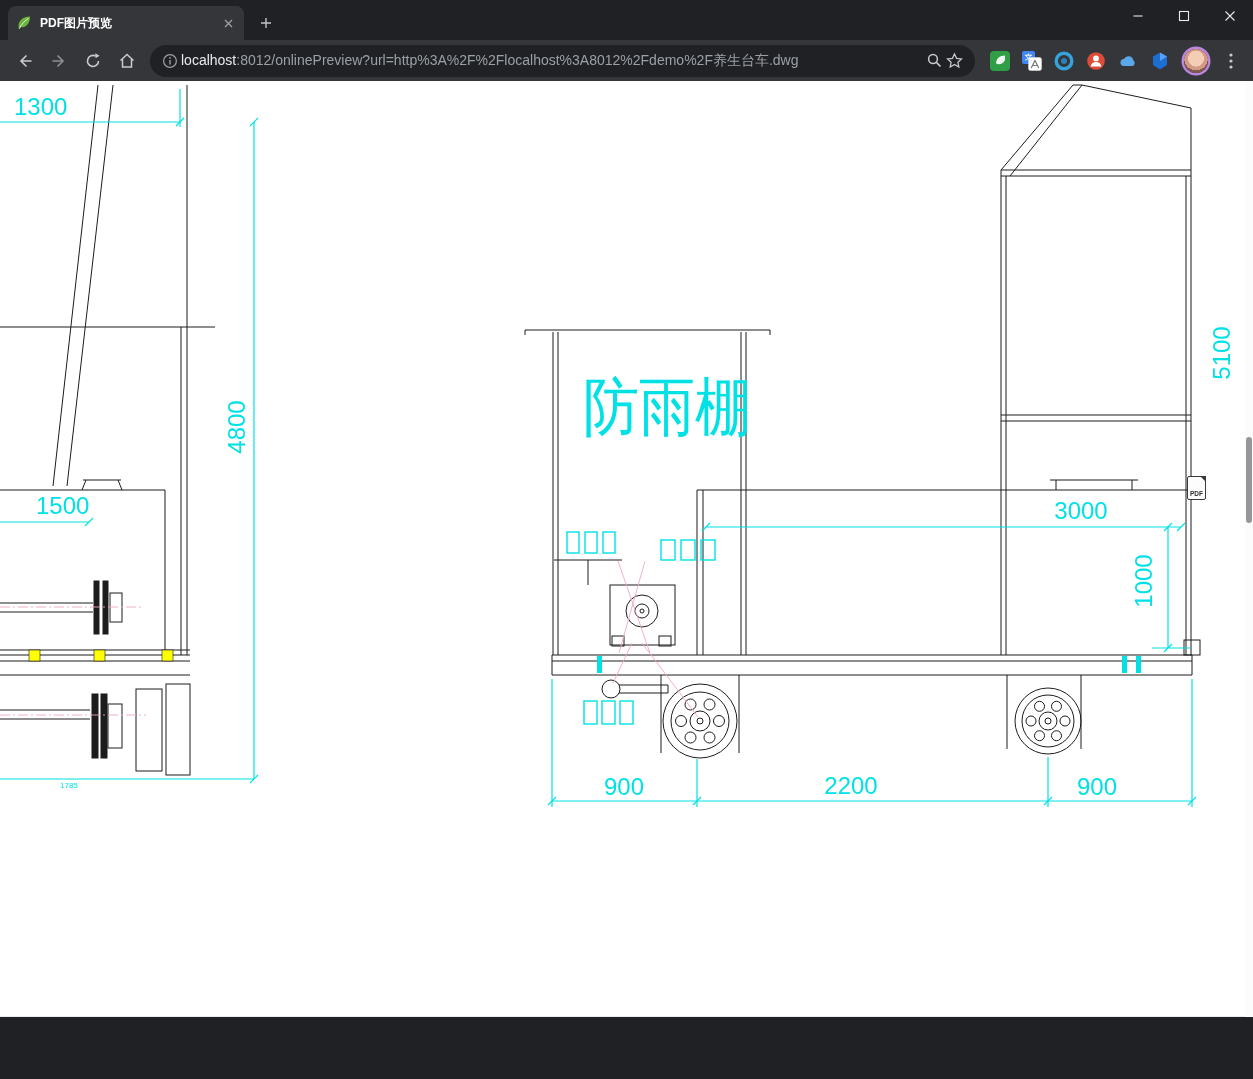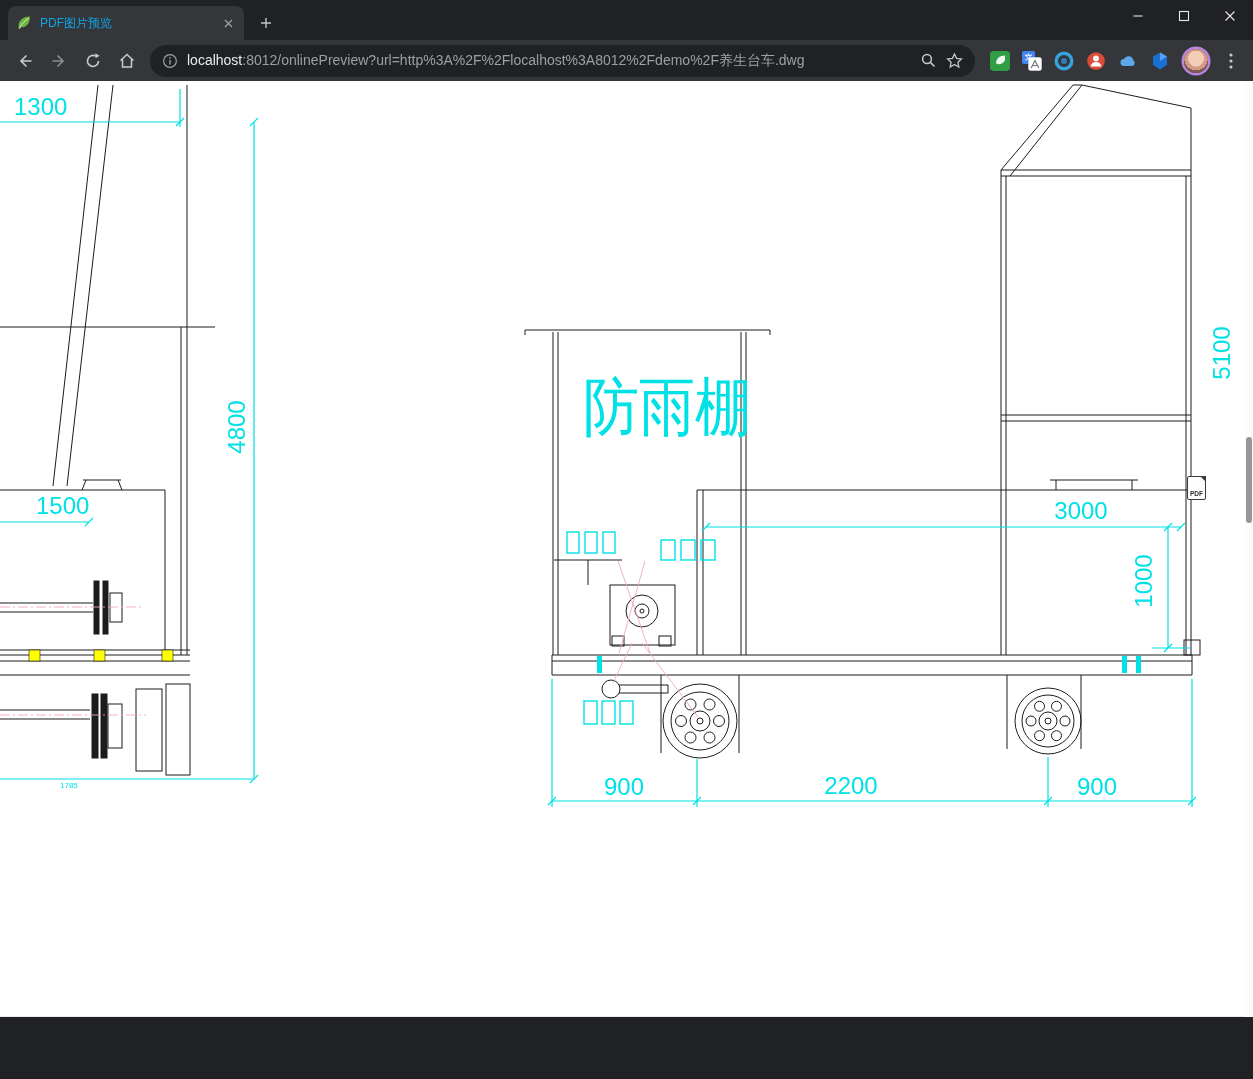--- a/index.html
+++ b/index.html
@@ -2,30 +2,30 @@
 <html><head>
 <meta charset="utf-8">
 <style>
   * { box-sizing: border-box; margin: 0; padding: 0; }
   html,body { width:1253px; height:1079px; overflow:hidden; }
   body { font-family:"Liberation Sans", sans-serif; background:#202124; }
 
   
   .titlebar { height:40px; background:#202124; display:flex; align-items:flex-end; padding-left:8px; position:relative; }
   .tab { width:236px; height:34px; background:#35363a; border-radius:8px 8px 0 0; display:flex; align-items:center; padding:0 8px; gap:8px; }
-  .tab-title { flex:1; font-size:12px; color:#0ea5e9; white-space:nowrap; overflow:hidden; }
+  .tab-title { flex:1; font-size:12px; color:#ffffff; white-space:nowrap; overflow:hidden;font-weight:bold; }
   .tab-close { width:16px; height:16px; display:flex; align-items:center; justify-content:center; border-radius:50%; }
   .new-tab { width:28px; height:28px; margin:0 0 3px 8px; display:flex; align-items:center; justify-content:center; border-radius:50%; }
   .win-controls { margin-left:auto; align-self:flex-start; display:flex; }
   .win-btn { width:46px; height:32px; display:flex; align-items:center; justify-content:center; }
 
   
   .toolbar { height:41px; background:#35363a; display:flex; align-items:center; padding:0 8px; }
   .nav-btn { width:30px; height:30px; border-radius:50%; display:flex; align-items:center; justify-content:center; flex:0 0 auto; margin:0 2px; }
-  .omnibox { flex:1; min-width:0; height:32px; background:#202124; border-radius:16px; display:flex; align-items:center; padding:0 12px; gap:9px; margin:0 6px; }
+  .omnibox { flex:1; min-width:0; height:32px; background:#202124; border-radius:16px; display:flex; align-items:center; padding:0 12px; gap:3px; margin:0 6px; }
   .url-text { flex:1; min-width:0; font-size:14px; white-space:nowrap; overflow:hidden; }
   .url-host { color:#e8eaed; }
   .url-rest { color:#9aa0a6; }
   .box-icon { flex:0 0 auto; display:flex; align-items:center; }
   .ext-area { display:flex; align-items:center; gap:11px; margin:0 8px; flex:0 0 auto; }
   .ext { width:21px; height:21px; display:flex; align-items:center; justify-content:center; }
   .avatar { width:24px; height:24px; border-radius:50%; margin:0 9px 0 6px;
             background: radial-gradient(circle at 50% 40%, #f3cdb6 0 42%, #d49a86 43% 62%, #7e5a50 63%);
             box-shadow:0 0 0 2.5px #bb86e0; flex:0 0 auto; }
   .menu-btn { width:28px; height:28px; display:flex; align-items:center; justify-content:center; flex:0 0 auto; }

